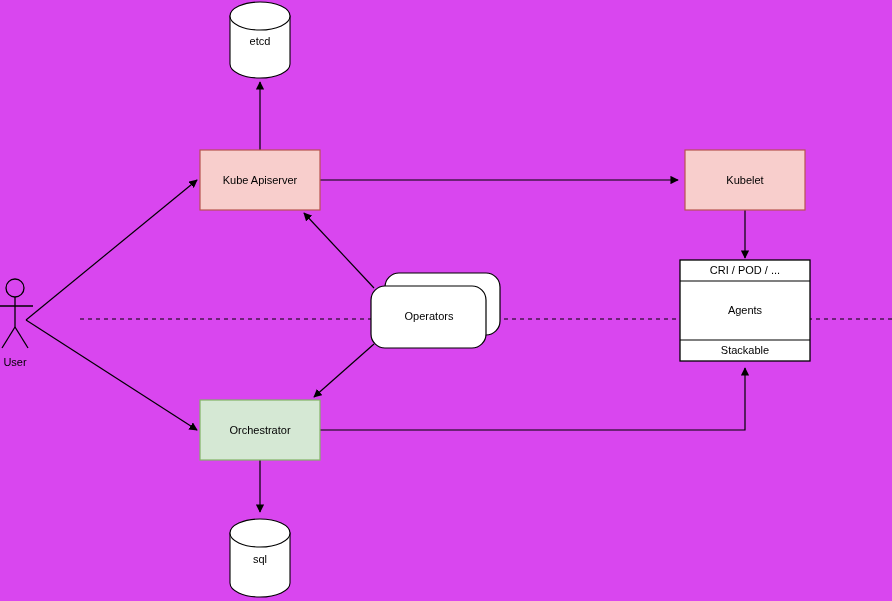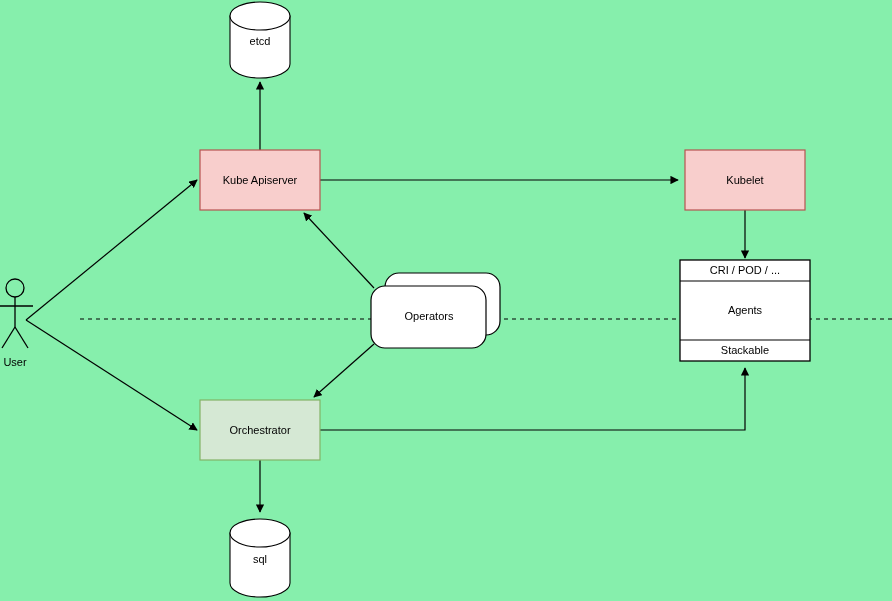--- a/index.html
+++ b/index.html
@@ -8,21 +8,21 @@
     padding: 0;
     background: #ffffff;
   }
   body {
     font-family: "Liberation Sans", sans-serif;
   }
   #diagram-canvas {
     position: relative;
     width: 892px;
     height: 601px;
-    background: #86efac;
+    background: #d946ef;
     overflow: hidden;
   }
   #diagram-svg {
     position: absolute;
     top: 0;
     left: 0;
     width: 892px;
     height: 601px;
   }
   .node-label {

